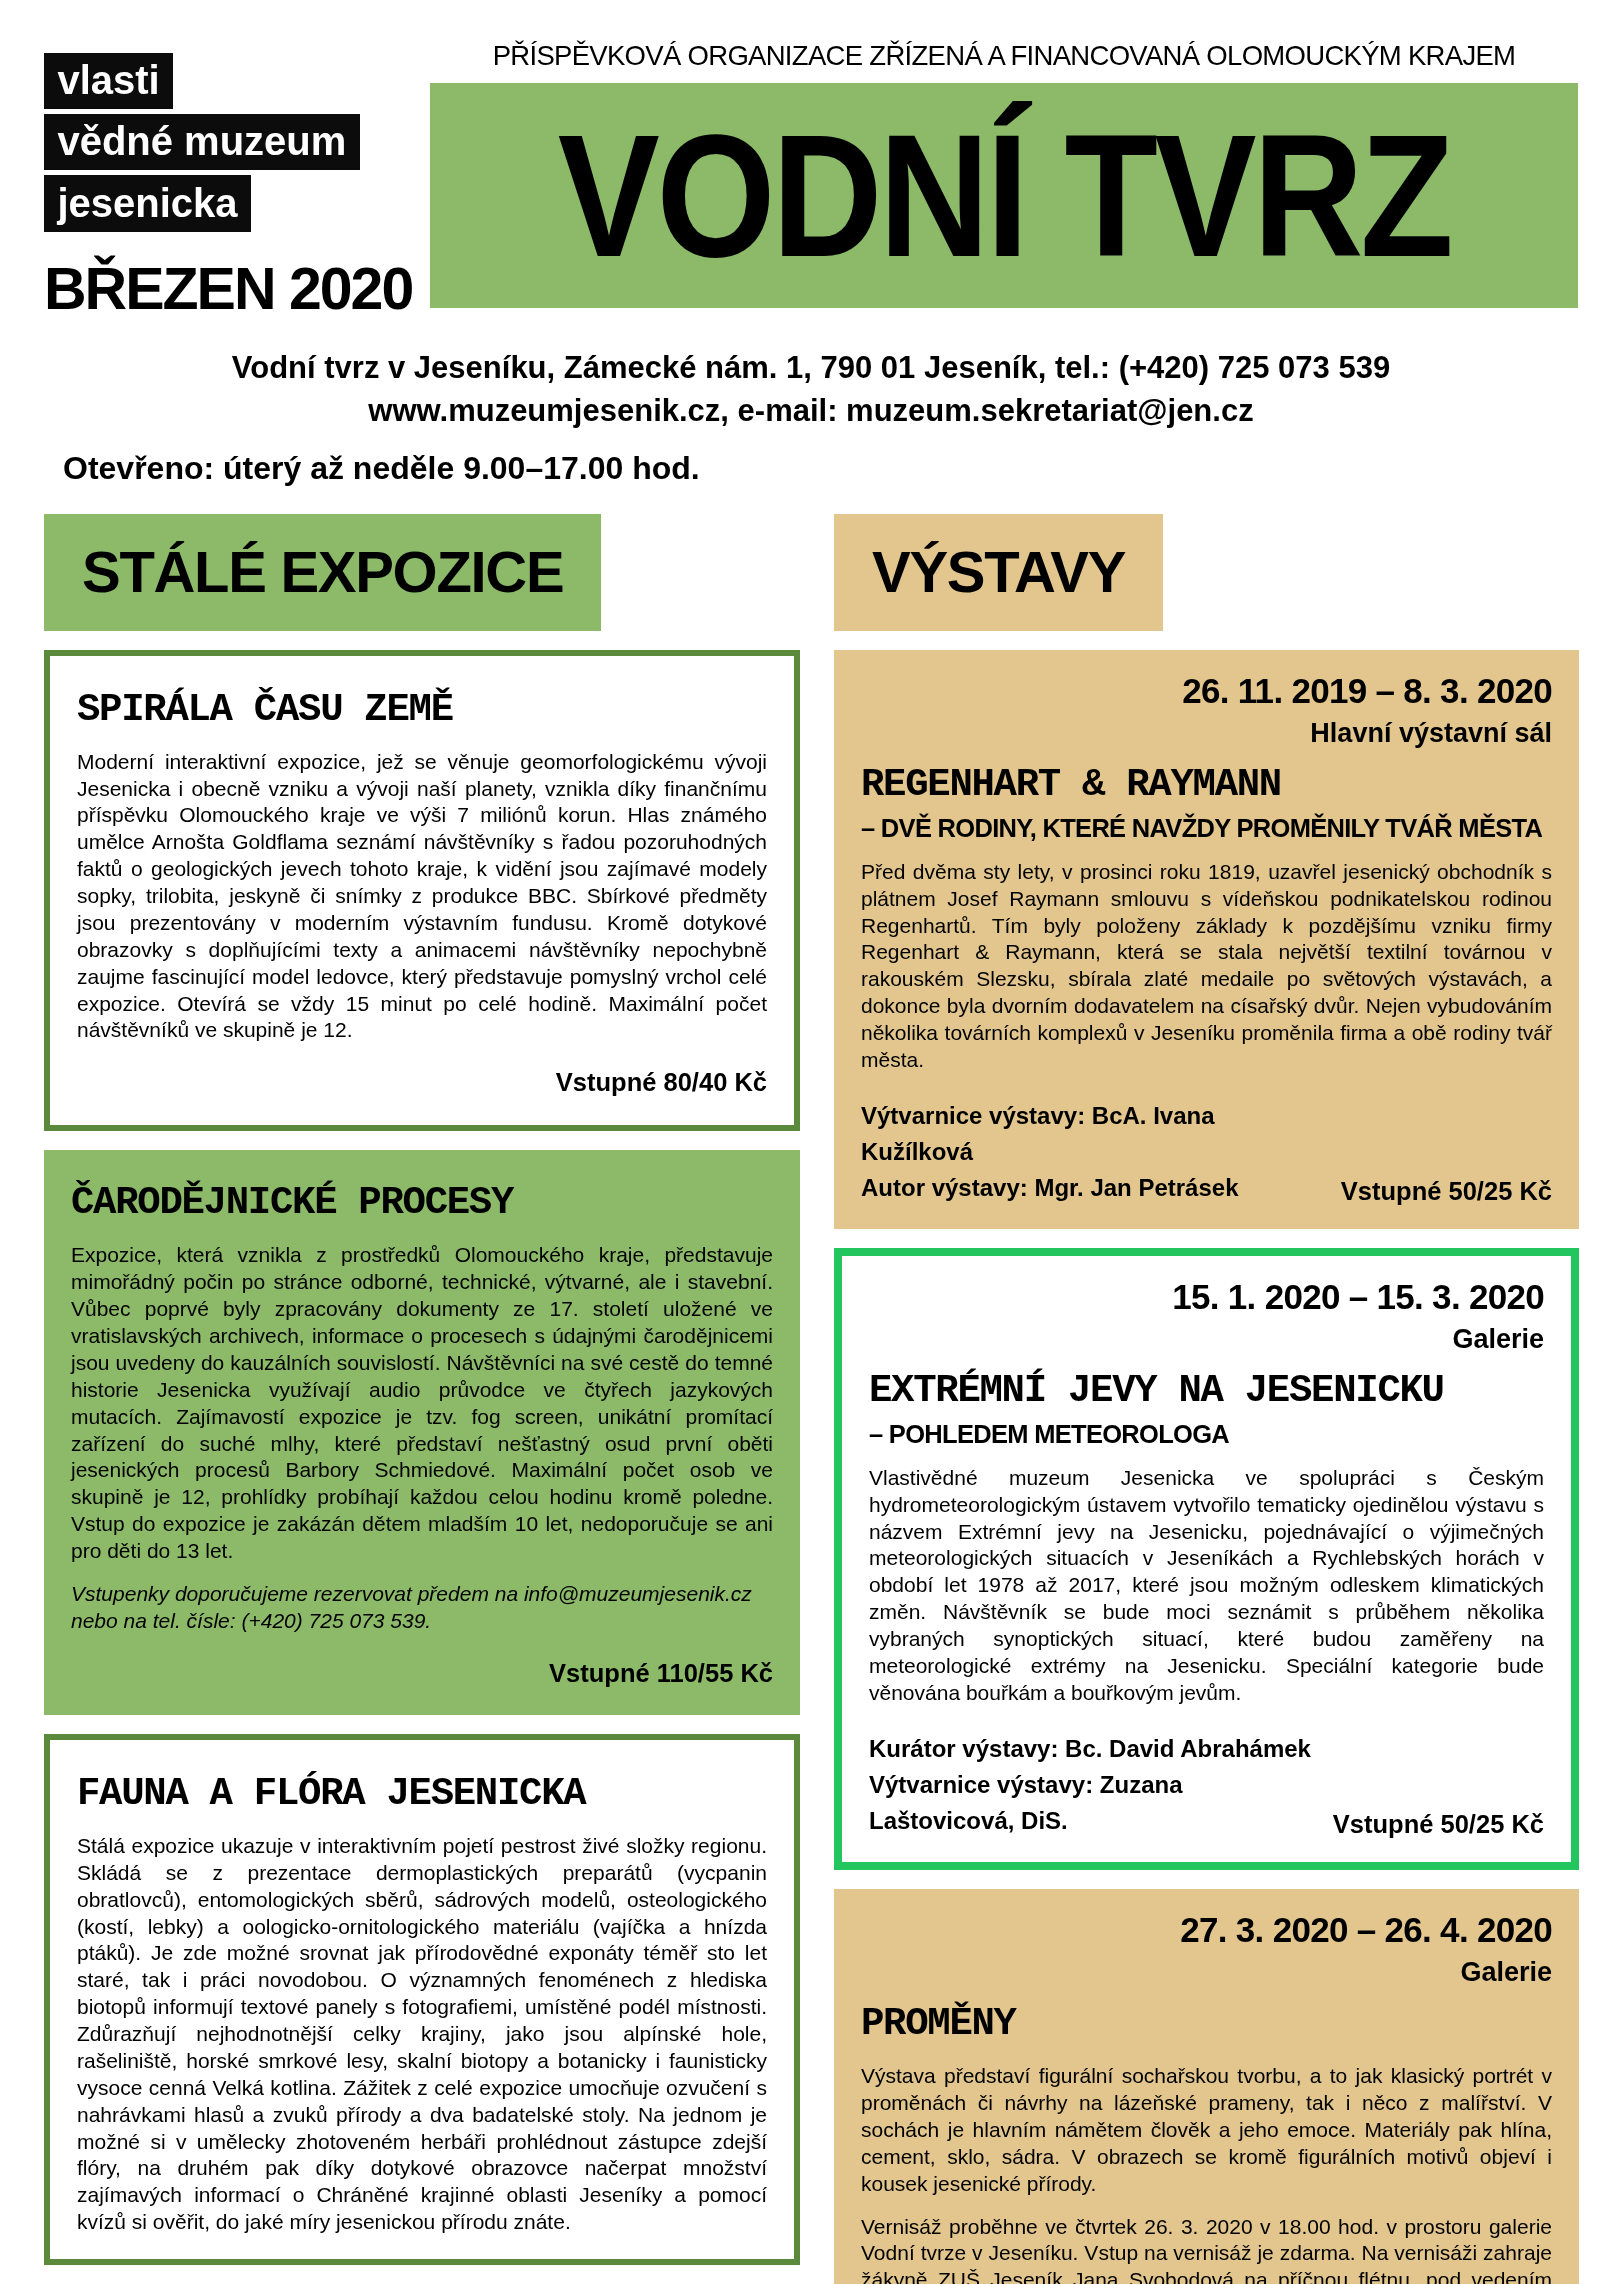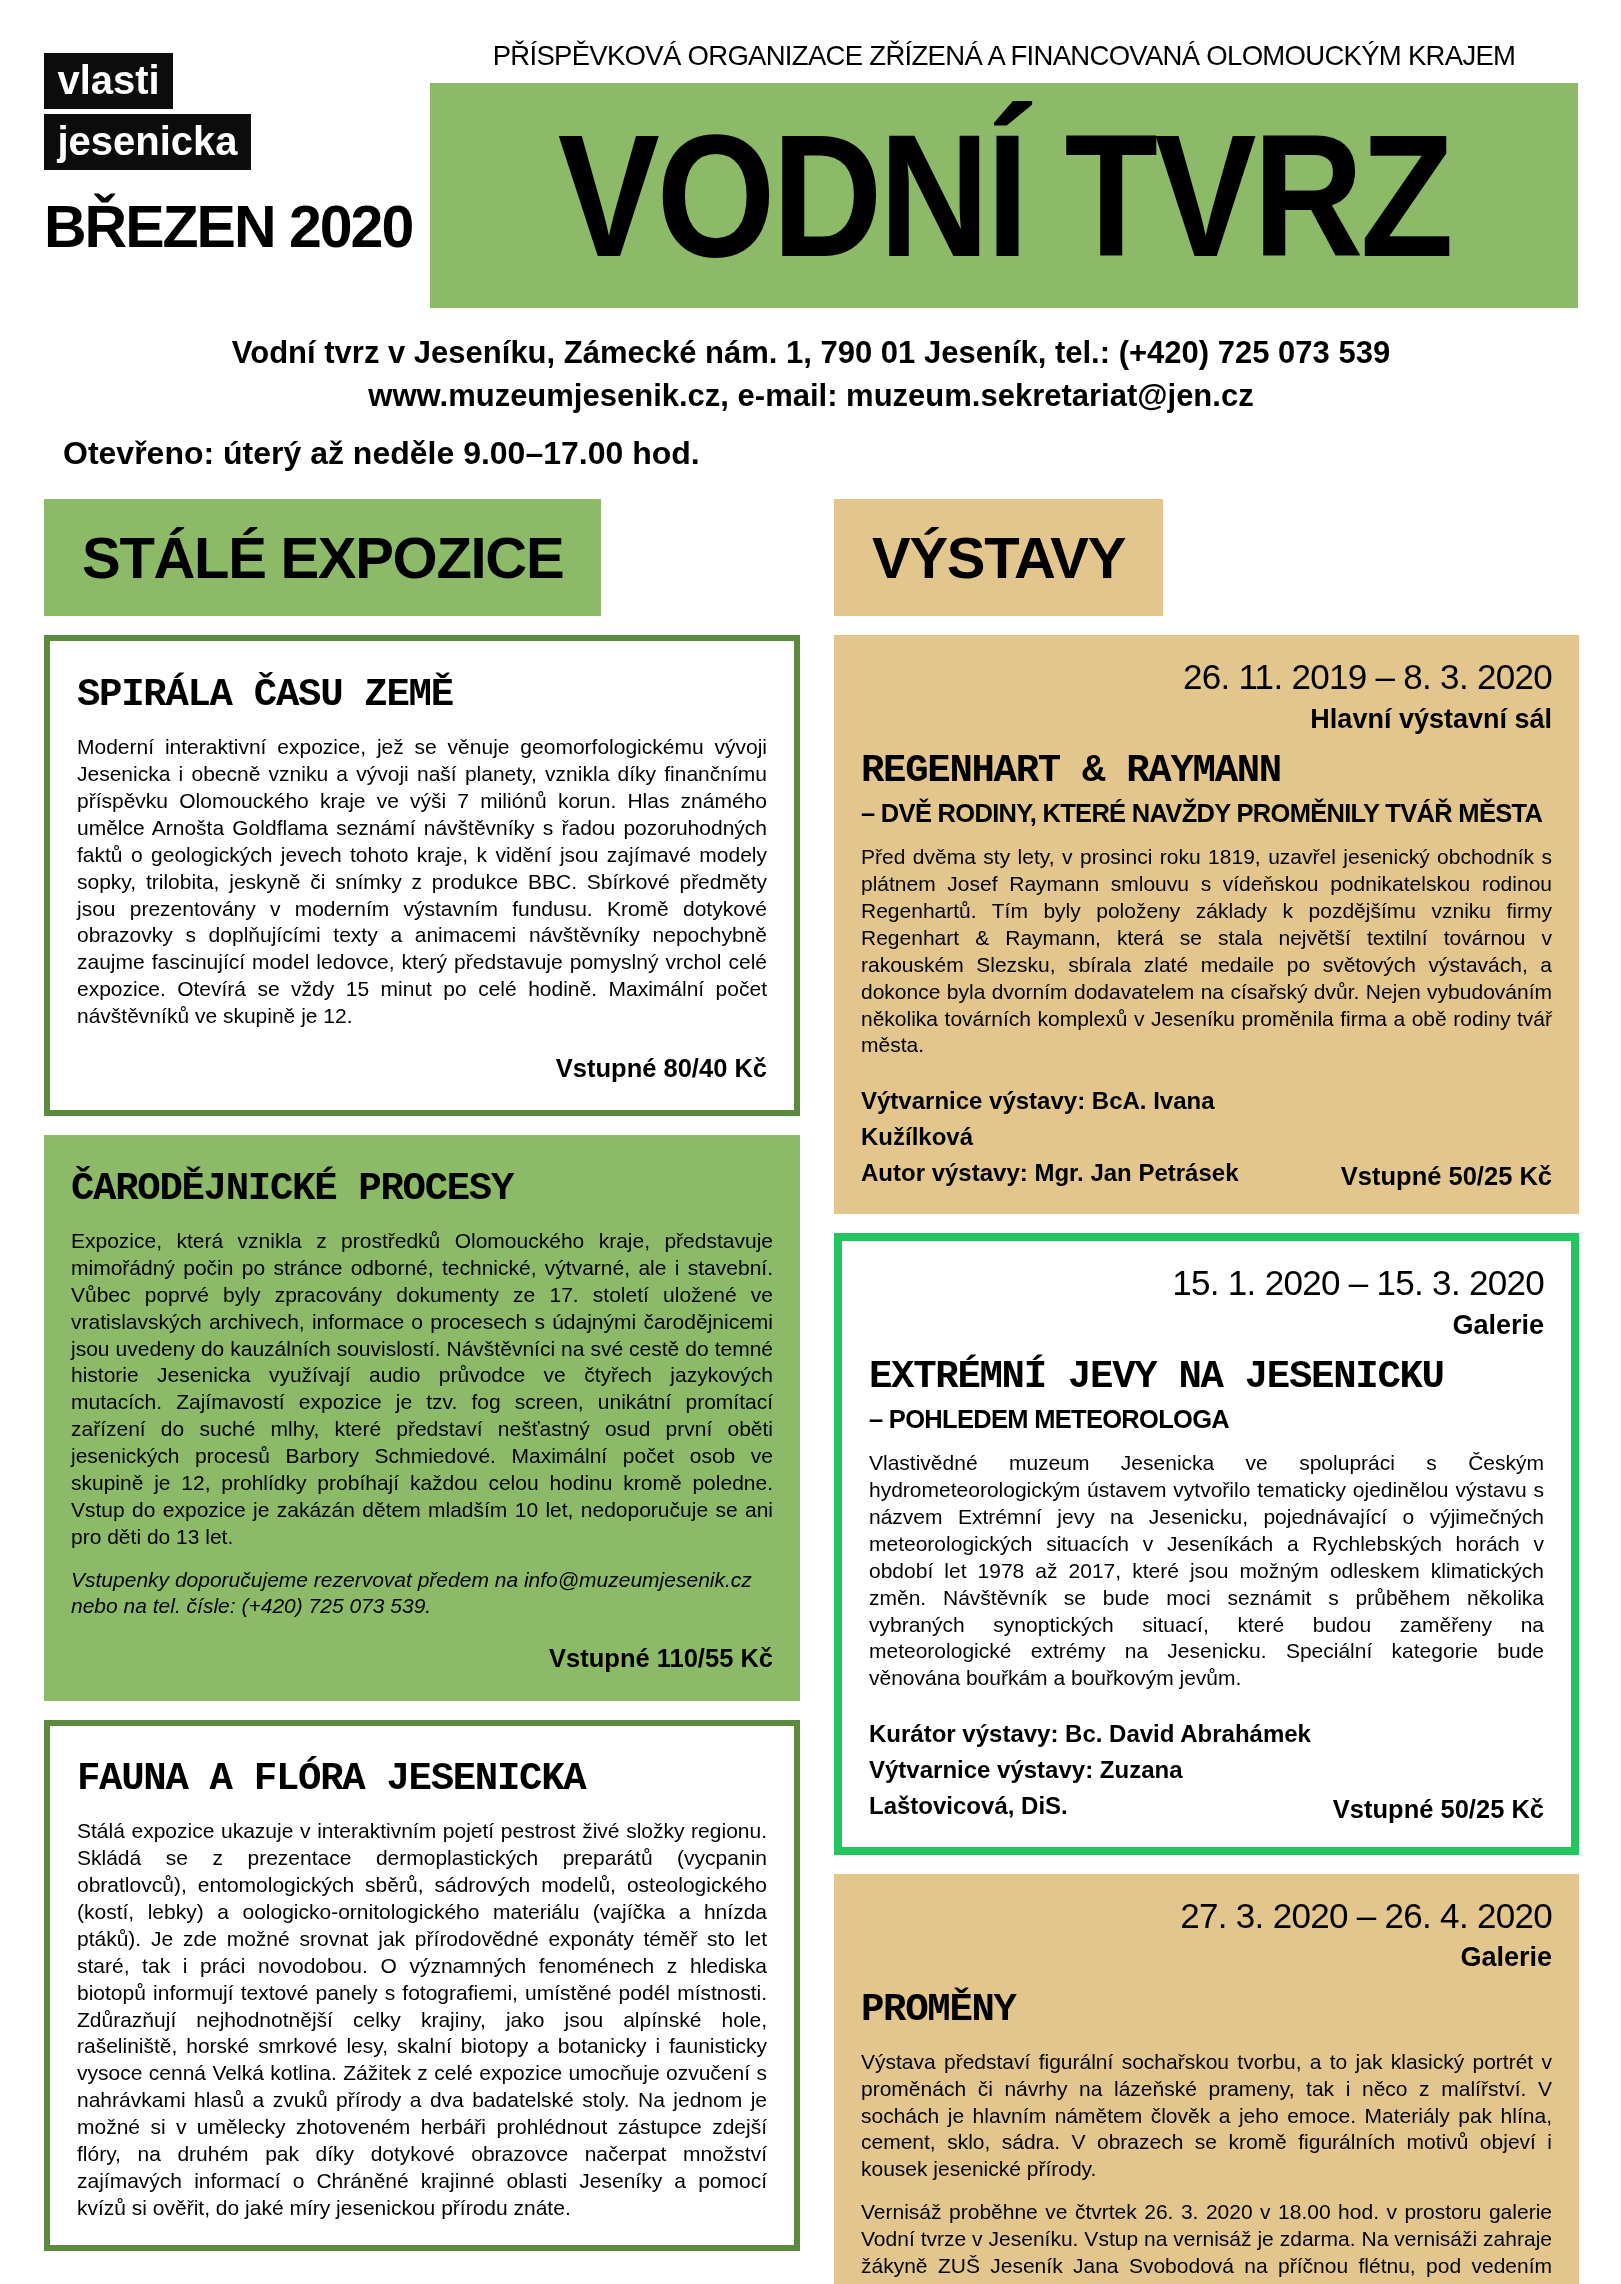--- a/index.html
+++ b/index.html
@@ -29,38 +29,39 @@
   .sec-hdr.green{background:#8cba69;}
   .sec-hdr.tan{background:#e2c68d;}
   .box{margin-top:19px;padding:17.5px 27px 23px;box-sizing:border-box;}
   .box.gfill{background:#8cba69;}
   .box.gborder{background:#fff;border:6.7px solid #5b8a3c;}
   .box.tfill{background:#e2c68d;}
   .box.tborder{background:#fff;border:8px solid #22c55e;}
   .h-title{font-weight:700;font-size:39px;letter-spacing:-1.3px;line-height:1.18;
            margin:13.4px 0 5.4px;white-space:nowrap;font-family:Liberation Mono, monospace;}
   .h-sub{font-weight:700;font-size:25.5px;letter-spacing:-0.7px;margin-top:2.7px;white-space:nowrap;}
-  .dates{text-align:right;font-weight:400;font-size:35px;letter-spacing:-0.7px;margin-top:4px;}
+  .dates{text-align:right;font-weight:700;font-size:35px;letter-spacing:-0.7px;margin-top:4px;}
   .venue{text-align:right;font-weight:700;font-size:27px;margin-top:6.7px;}
   .para{font-size:21px;line-height:1.28;text-align:justify;margin:16px 0 0;}
   .para.it{font-style:italic;text-align:left;}
   .tail{text-align:right;font-weight:700;font-size:25.5px;line-height:1.5;margin-top:19px;}
   .credits{display:flex;justify-content:space-between;align-items:flex-end;margin-top:24px;gap:20px;}
   .credit-lines div{font-weight:700;font-size:24px;line-height:1.5;}
   .price{font-weight:700;font-size:25.5px;white-space:nowrap;}
 </style>
 </head>
 <body>
 
 <div class="page">
 
   <div class="top">
     <div class="top-left">
       <div class="logo-block">
         <div class="logo-line">vlasti</div>
+        <div class="logo-line">vědné muzeum</div>
         <div class="logo-line">jesenicka</div>
       </div>
       <div class="month">BŘEZEN 2020</div>
     </div>
     <div class="top-right">
       <div class="org-line">PŘÍSPĚVKOVÁ ORGANIZACE ZŘÍZENÁ A FINANCOVANÁ OLOMOUCKÝM KRAJEM</div>
       <div class="banner">
         <div class="banner-title">VODNÍ TVRZ</div>
       </div>
     </div>

